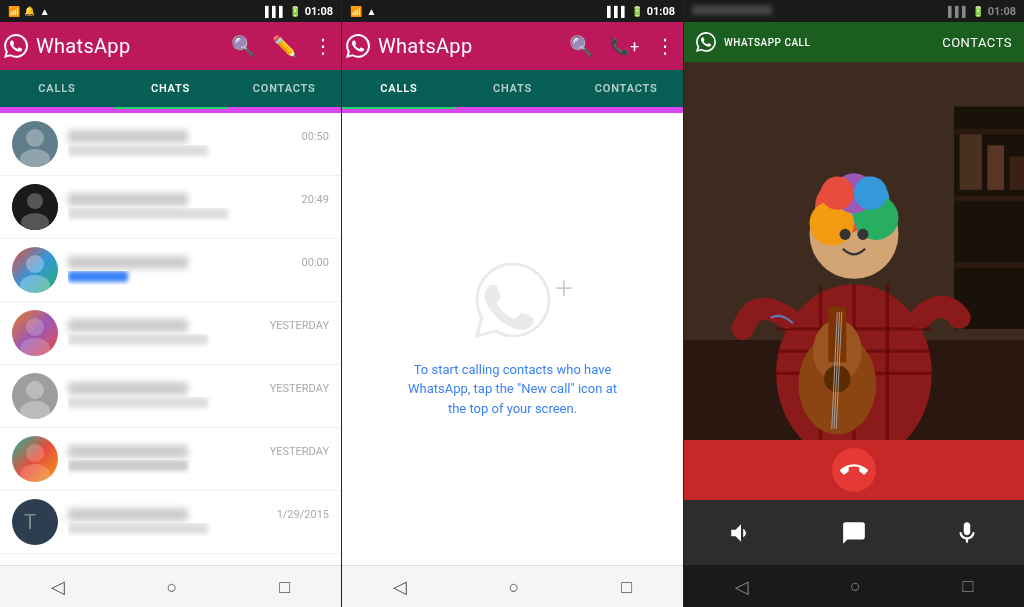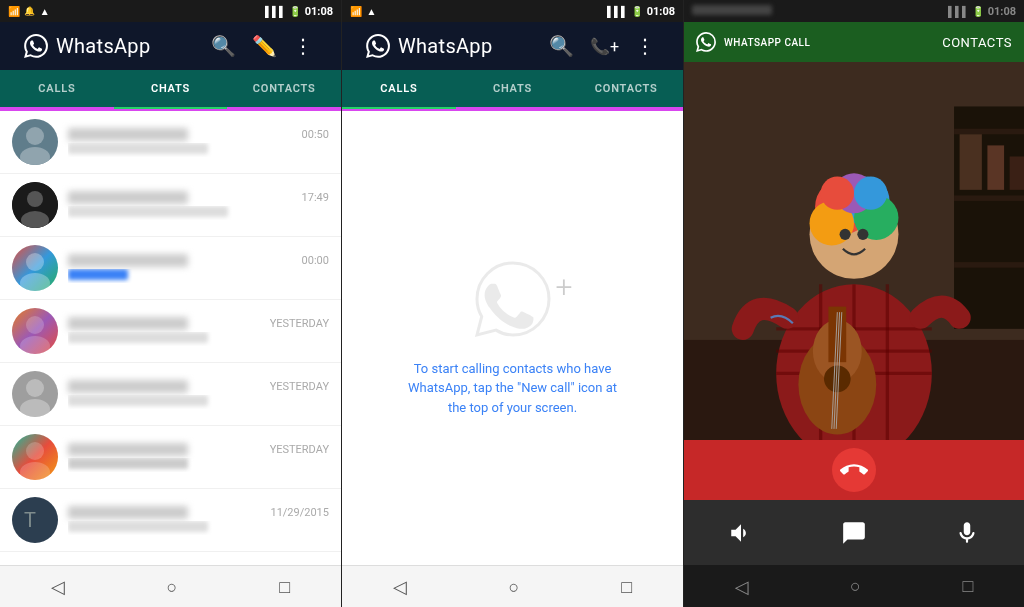--- a/index.html
+++ b/index.html
@@ -53,25 +53,25 @@
     }
 
     .status-time {
       color: #fff;
       font-size: 11px;
       font-weight: bold;
     }
 
     
     .app-bar {
-      background: #0f172a;
+      background: #be185d;
       height: 48px;
       display: flex;
       align-items: center;
-      padding: 0 24px;
+      padding: 0 4px;
       flex-shrink: 0;
       gap: 8px;
     }
 
     .app-bar-logo {
       width: 24px;
       height: 24px;
       flex-shrink: 0;
     }
 
@@ -88,21 +88,21 @@
       font-size: 20px;
       cursor: pointer;
       padding: 4px;
     }
 
     
     .tab-bar {
       background: #075e54;
       display: flex;
       flex-shrink: 0;
-      border-bottom: 4px solid #d946ef;
+      border-bottom: 6px solid #d946ef;
     }
 
     .tab-item {
       flex: 1;
       text-align: center;
       padding: 12px 4px;
       color: rgba(255,255,255,0.7);
       font-size: 11px;
       font-weight: 600;
       letter-spacing: 0.8px;
@@ -422,21 +422,21 @@
       <div class="chat-avatar av2">
         <svg width="46" height="46" viewBox="0 0 46 46">
             <circle cx="23" cy="23" r="23" fill="#1a1a1a"></circle>
             <circle cx="23" cy="17" r="8" fill="#555"></circle>
             <ellipse cx="23" cy="38" rx="14" ry="9" fill="#555"></ellipse>
           </svg>
       </div>
       <div class="chat-content">
         <div class="chat-name-row">
           <span class="chat-name-blur"></span>
-          <span class="chat-time">17:49</span>
+          <span class="chat-time">20:49</span>
         </div>
         <div class="chat-preview">
           <span class="chat-preview-blur" style="width:160px;"></span>
         </div>
       </div>
     </div>
 
     <div class="chat-item">
       <div class="chat-avatar" style="background: linear-gradient(135deg, #e74c3c, #3498db, #27ae60);">
         <svg width="46" height="46" viewBox="0 0 46 46">
@@ -511,21 +511,21 @@
 
     <div class="chat-item">
       <div class="chat-avatar" style="background: #2c3e50;">
         <svg width="46" height="46" viewBox="0 0 46 46">
             <text x="12" y="30" font-size="20" fill="#7f8c8d">T</text>
           </svg>
       </div>
       <div class="chat-content">
         <div class="chat-name-row">
           <span class="chat-name-blur"></span>
-          <span class="chat-time">11/29/2015</span>
+          <span class="chat-time">1/29/2015</span>
         </div>
         <div class="chat-preview">
           <span class="chat-preview-blur"></span>
         </div>
       </div>
     </div>
   </div>
 
   <div class="bottom-nav">
     <span class="nav-icon">◁</span>

